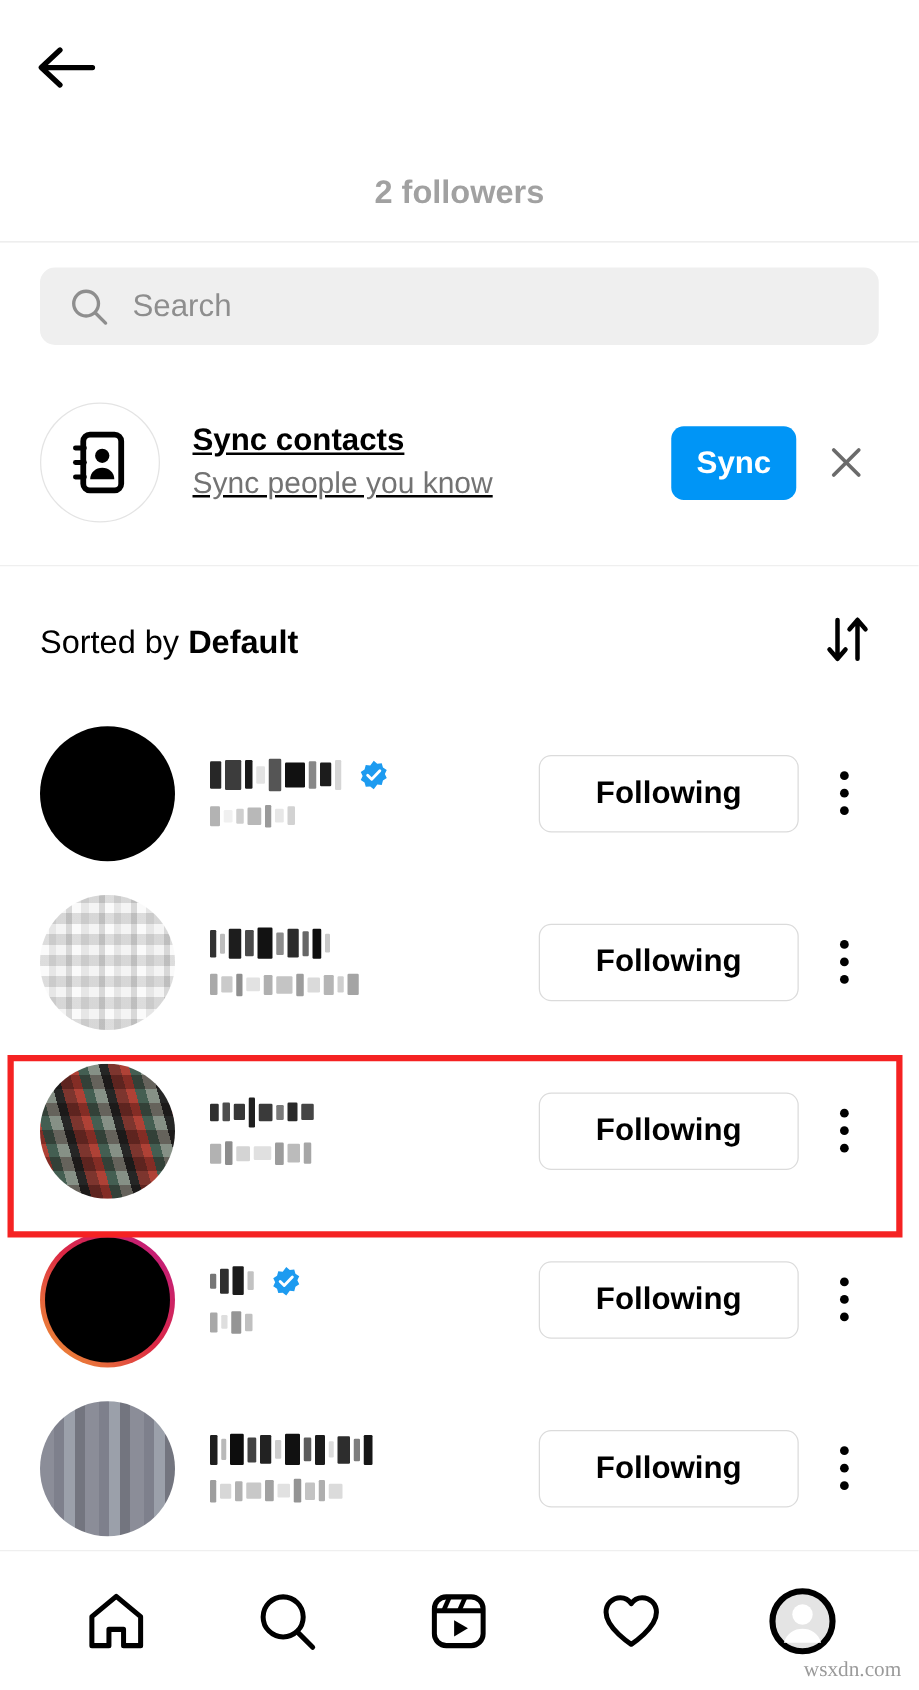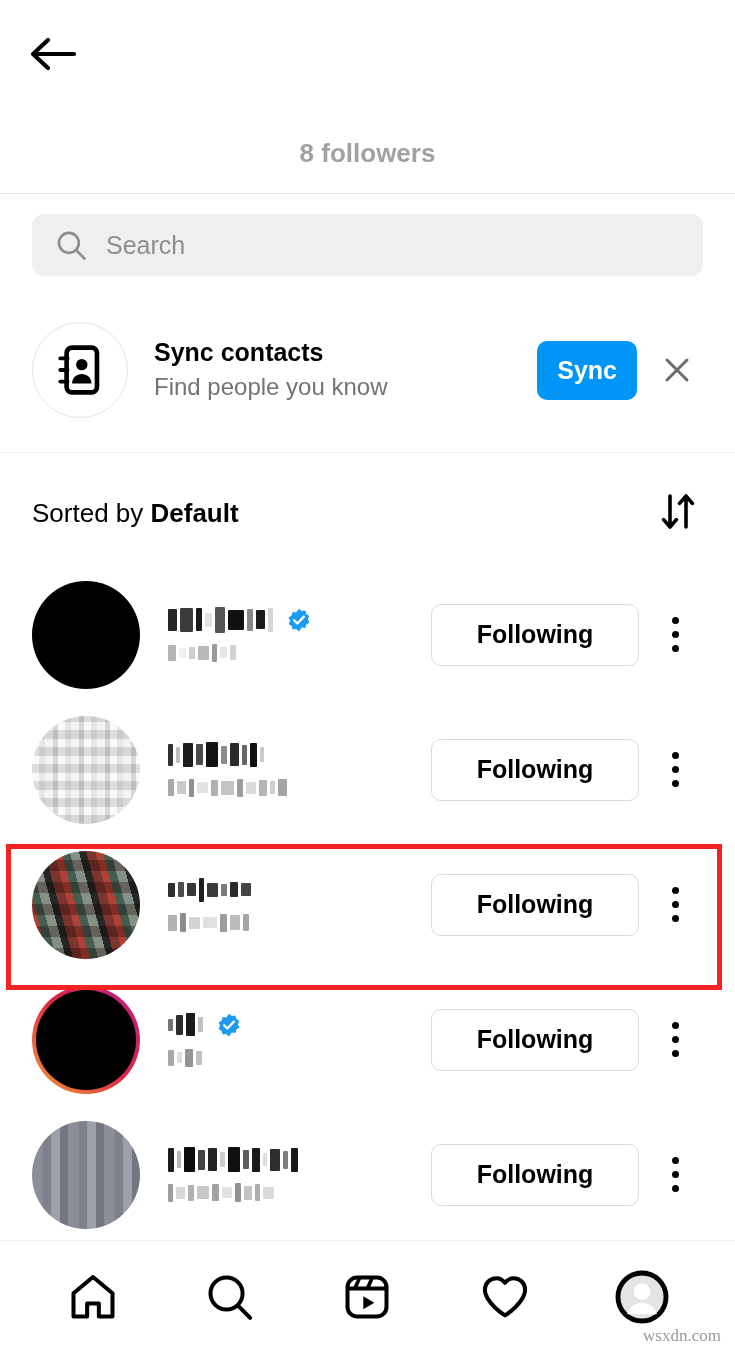--- a/index.html
+++ b/index.html
@@ -49,21 +49,21 @@
   
   .sync-row {
     display:flex; align-items:center; padding:30px 32px 34px 32px;
     border-bottom:1px solid #efefef;
   }
   .sync-avatar {
     width:96px; height:96px; border-radius:50%;
     border:1px solid #e4e4e4; flex:none;
     display:flex; align-items:center; justify-content:center;
   }
-  .sync-text { flex:1; margin-left:26px; }
+  .sync-text { flex:1; margin-left:26px;text-decoration:underline; }
   .sync-title { font-size:25px; font-weight:bold; color:#000; line-height:1.32; }
   .sync-sub { font-size:24px; color:#737373; line-height:1.36; margin-top:2px; }
   .sync-btn {
     background:#0095f6; color:#fff; font-size:25px; font-weight:bold;
     border:none; border-radius:10px; padding:15px 20px; cursor:pointer;
     font-family:"Liberation Sans", sans-serif;
   }
   .sync-close {
     width:52px; height:52px; margin-left:14px; cursor:pointer;
     display:flex; align-items:center; justify-content:center;
@@ -134,21 +134,21 @@
   <div class="topbar">
     <div class="back-btn">
       <svg width="52" height="40" viewBox="0 0 52 40">
         <path d="M46 20 H6 M20 6 L5 20 L20 34" stroke="#000" stroke-width="4.2" fill="none" stroke-linecap="round" stroke-linejoin="round"></path>
       </svg>
     </div>
   </div>
 
   <div class="tabs">
     <div class="tab inactive">
-      <span>8 followers</span>
+      <span>2 followers</span>
     </div>
   </div>
 
   <div class="search-wrap">
     <div class="search-bar">
       <svg class="search-icon" viewBox="0 0 24 24">
         <circle cx="10.5" cy="10.5" r="7" stroke="#8e8e8e" stroke-width="1.9" fill="none"></circle>
         <line x1="15.8" y1="15.8" x2="21.5" y2="21.5" stroke="#8e8e8e" stroke-width="1.9" stroke-linecap="round"></line>
       </svg>
       <span class="search-placeholder">Search</span>
@@ -161,21 +161,21 @@
         <rect x="6.5" y="2.5" width="17" height="25" rx="3" stroke="#000" stroke-width="2.6" fill="none"></rect>
         <line x1="3" y1="8.5" x2="7" y2="8.5" stroke="#000" stroke-width="2.2" stroke-linecap="round"></line>
         <line x1="3" y1="15" x2="7" y2="15" stroke="#000" stroke-width="2.2" stroke-linecap="round"></line>
         <line x1="3" y1="21.5" x2="7" y2="21.5" stroke="#000" stroke-width="2.2" stroke-linecap="round"></line>
         <circle cx="15" cy="12" r="3.2" fill="#000"></circle>
         <path d="M9.6 22.5 c0-3.2 2.5-5.2 5.4-5.2 s5.4 2 5.4 5.2 z" fill="#000"></path>
       </svg>
     </div>
     <div class="sync-text">
       <div class="sync-title">Sync contacts</div>
-      <div class="sync-sub">Find people you know</div>
+      <div class="sync-sub">Sync people you know</div>
     </div>
     <button class="sync-btn">Sync</button>
     <div class="sync-close">
       <svg width="30" height="30" viewBox="0 0 24 24">
         <line x1="4" y1="4" x2="20" y2="20" stroke="#6b6b6b" stroke-width="2.4" stroke-linecap="round"></line>
         <line x1="20" y1="4" x2="4" y2="20" stroke="#6b6b6b" stroke-width="2.4" stroke-linecap="round"></line>
       </svg>
     </div>
   </div>
 

